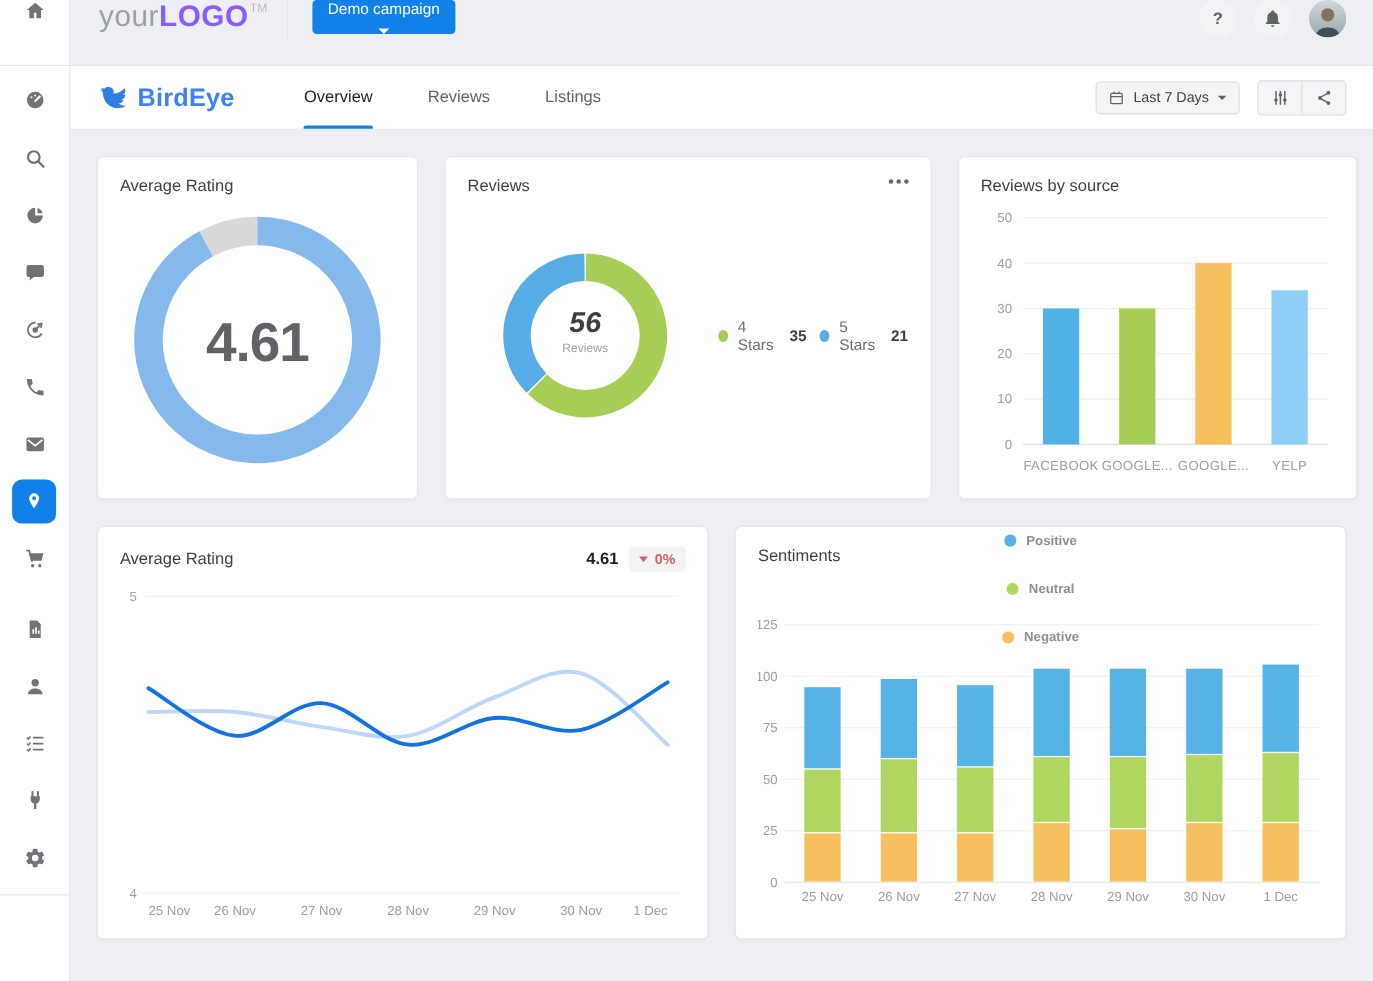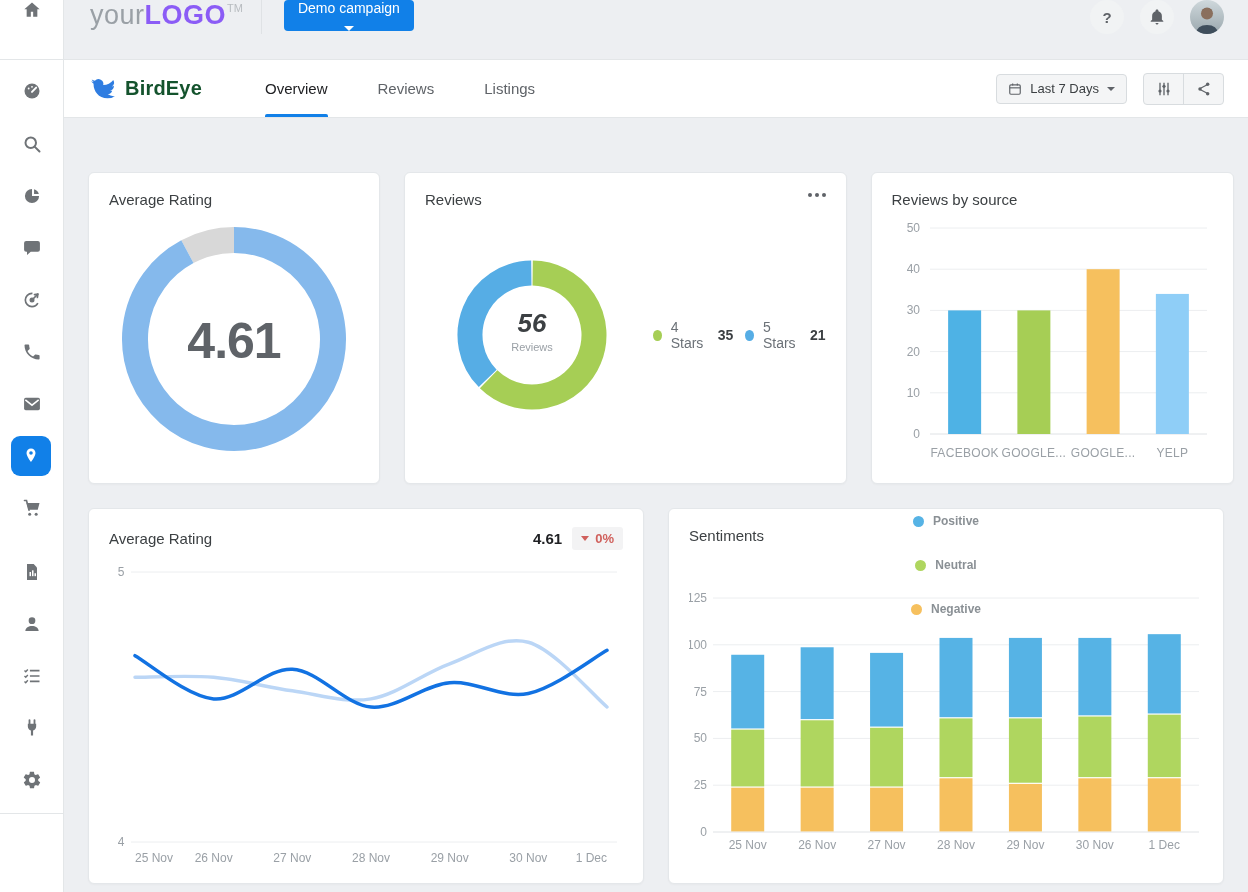--- a/index.html
+++ b/index.html
@@ -31,38 +31,38 @@
               border-top:5px solid #fff;display:inline-block;}
   .top-right{margin-left:auto;display:flex;align-items:center;gap:16px;padding-right:24px;}
   .circle-btn{width:34px;height:34px;border-radius:50%;background:#f1f3f4;display:flex;
               align-items:center;justify-content:center;color:#5f6368;font-weight:bold;
               font-size:15px;cursor:pointer;border:none;}
   .avatar{width:34px;height:34px;border-radius:50%;overflow:hidden;cursor:pointer;}
   
   .subheader{position:absolute;left:64px;right:0;top:60px;height:57px;background:#fff;
              border-bottom:1px solid #e3e6e8;display:flex;align-items:center;z-index:1;}
   .brand{display:flex;align-items:center;gap:9px;margin-left:26px;cursor:default;}
-  .brand-name{font-size:20px;font-weight:bold;color:#14532d;letter-spacing:.2px;}
+  .brand-name{font-size:23px;font-weight:bold;color:#3b82f6;letter-spacing:.2px;}
   .tabs{display:flex;height:100%;margin-left:38px;}
   .tab{position:relative;display:flex;align-items:center;padding:0 25px;font-size:15px;
        color:#5f6368;cursor:pointer;justify-content:flex-end;}
   .tab.active{color:#202124;}
   .tab.active .tab-underline{position:absolute;left:25px;right:25px;bottom:0;height:3px;
        background:#1180e8;border-radius:2px 2px 0 0;}
   .sub-right{margin-left:auto;display:flex;align-items:center;gap:16px;padding-right:24px;}
   .date-btn{height:30px;background:#f4f5f6;border:1px solid #d8dcdf;border-radius:4px;
             display:flex;align-items:center;gap:8px;padding:0 11px;font-size:13px;color:#3c4043;
             cursor:pointer;font-family:"Liberation Sans",sans-serif;}
   .date-btn .caret-down{border-top-color:#5f6368;border-left-width:4px;border-right-width:4px;border-top-width:4px;}
   .btn-group{height:30px;background:#f4f5f6;border:1px solid #d8dcdf;border-radius:4px;
              display:flex;align-items:stretch;}
   .btn-group .seg{width:39px;display:flex;align-items:center;justify-content:center;color:#5f6368;cursor:pointer;}
   .btn-group .seg + .seg{border-left:1px solid #d8dcdf;}
   
-  .content{position:absolute;left:64px;right:0;top:118px;bottom:0;padding:24px;box-sizing:border-box;margin-top:30px;}
+  .content{position:absolute;left:64px;right:0;top:118px;bottom:0;padding:24px;box-sizing:border-box;}
   .row{display:flex;gap:24px;}
   .row1{margin-bottom:24px;}
   .card{flex:1;background:#fff;border:1px solid #e4e7ea;border-radius:6px;
         box-shadow:0 1px 2px rgba(0,0,0,.03);padding:18px 20px;box-sizing:border-box;position:relative;}
   .row1 .card{height:312px;}
   .row2 .card{height:376px;}
   .card-title{font-size:15px;color:#3c4043;}
   
   .gauge-wrap{position:relative;width:250px;margin:6px auto 0;}
   .gauge-value{position:absolute;left:0;right:0;top:98px;text-align:center;font-size:50px;

